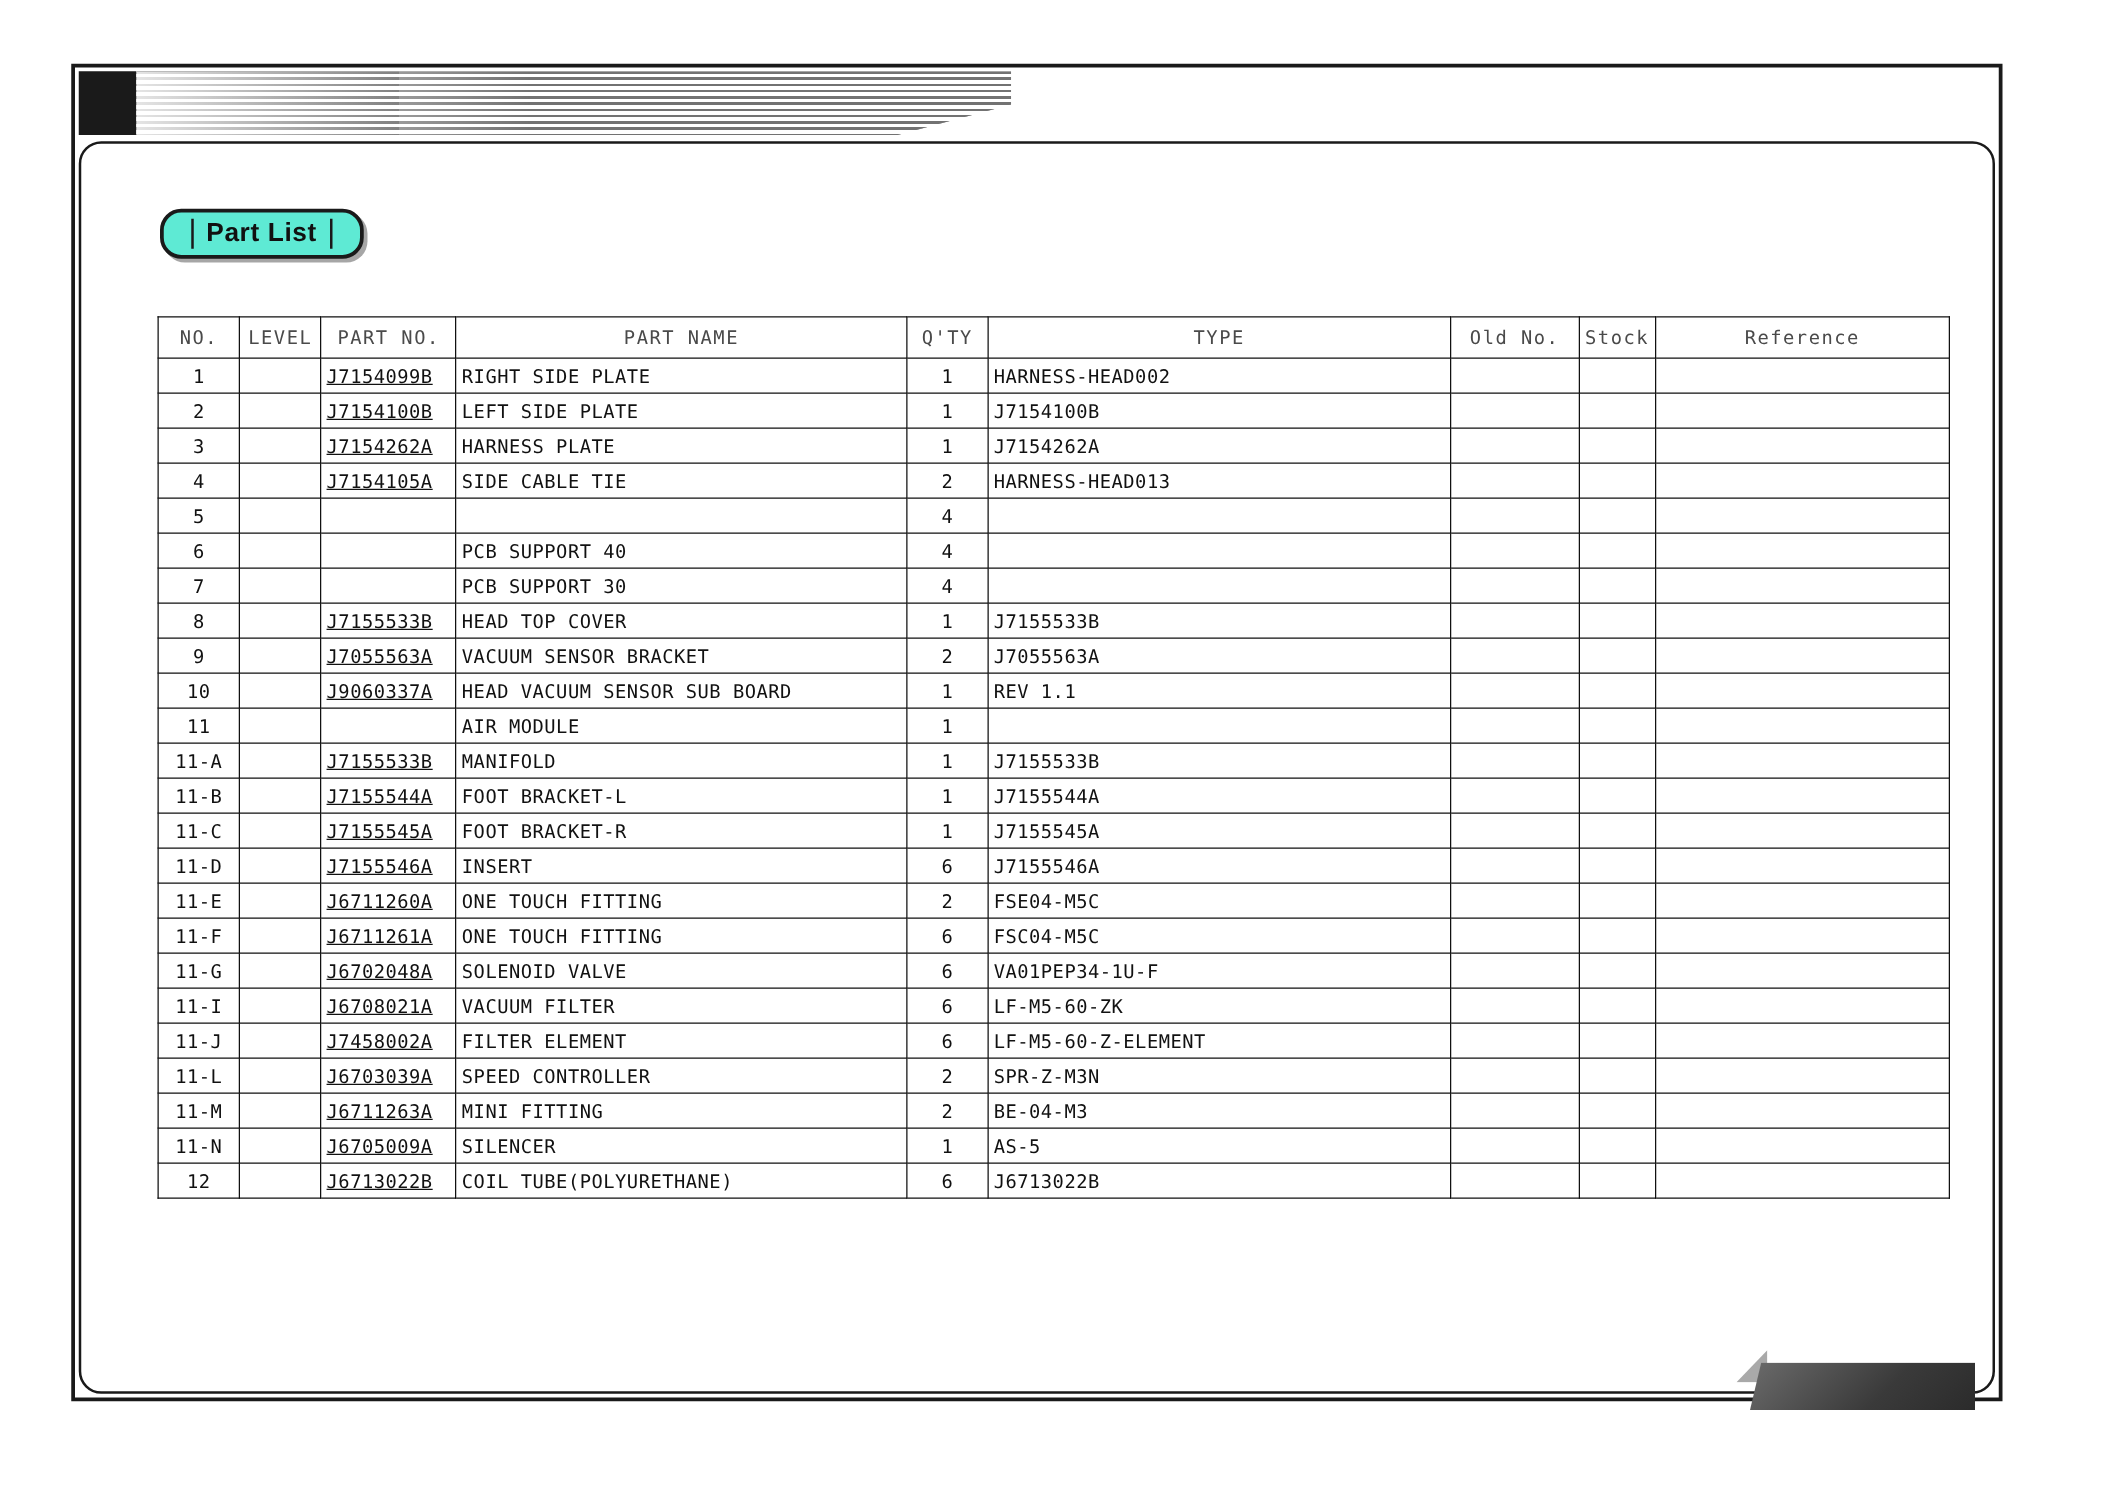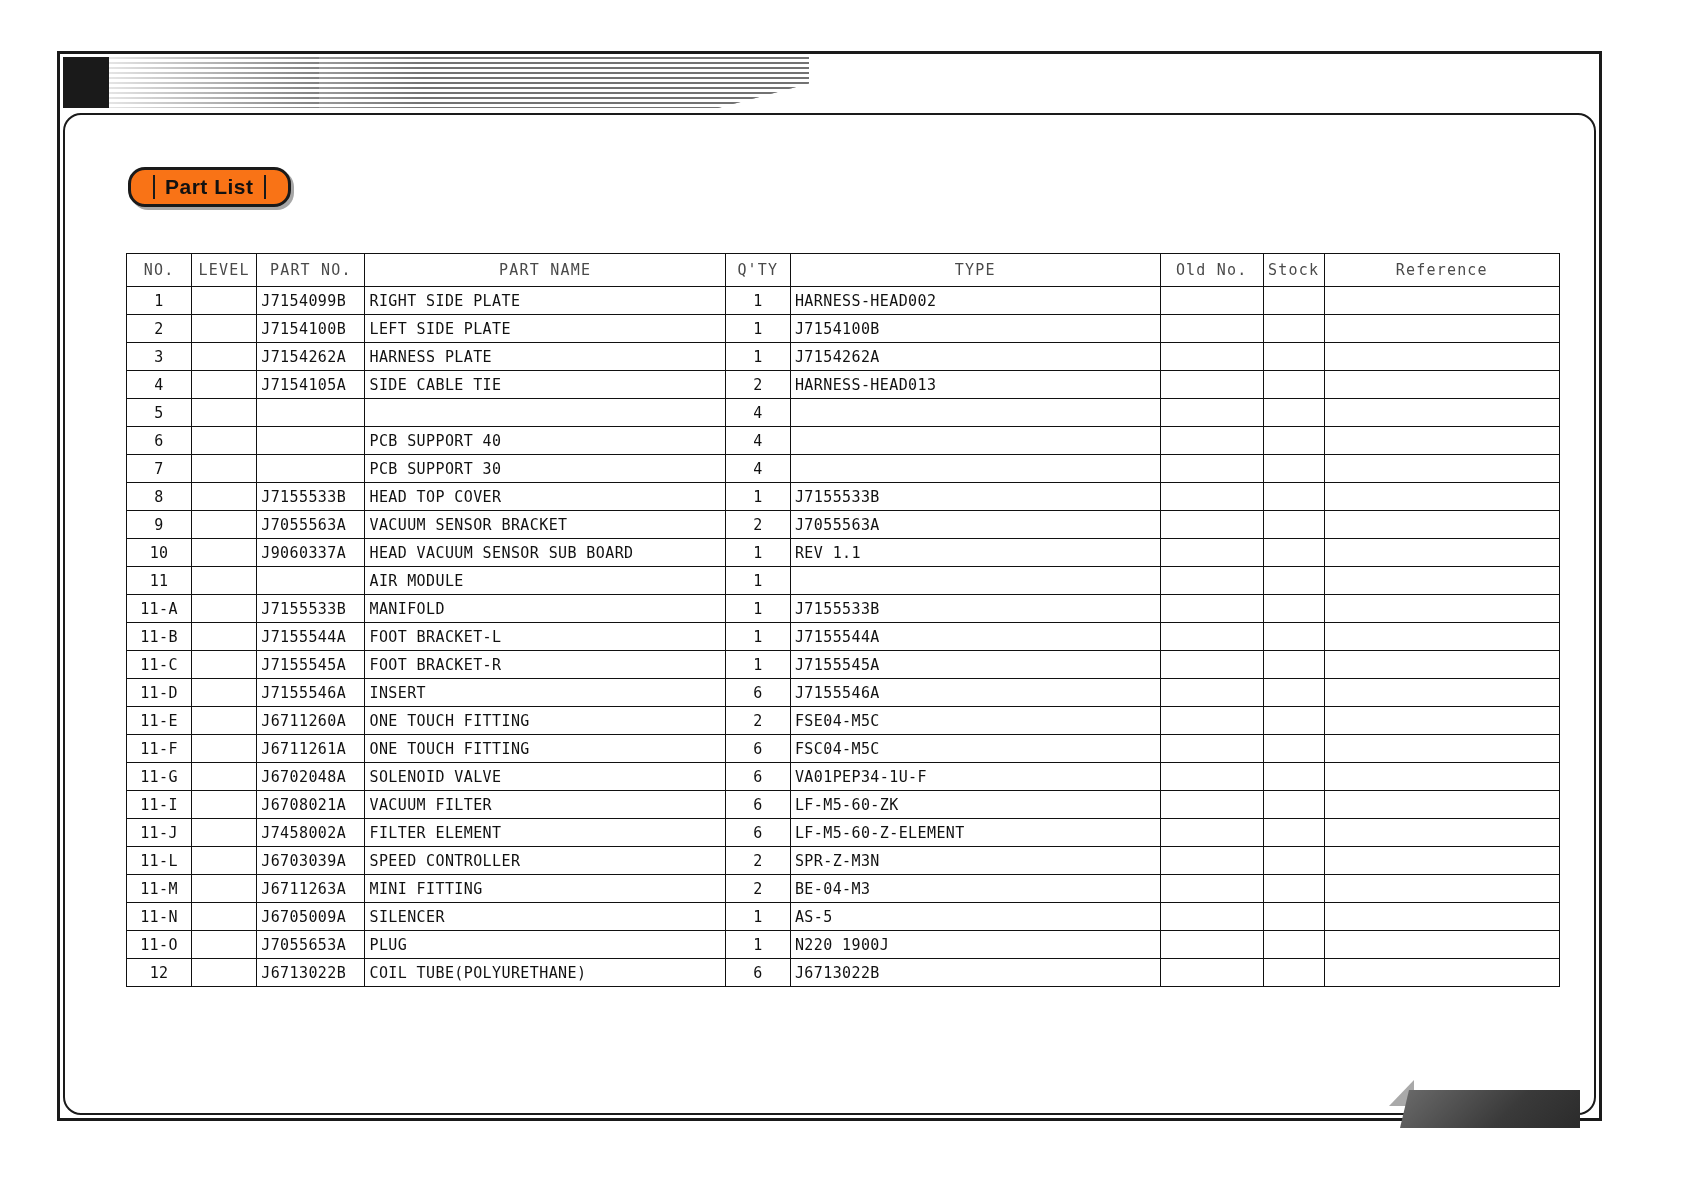--- a/index.html
+++ b/index.html
@@ -118,21 +118,21 @@
     left: 128px;
     top: 167px;
     height: 34px;
     padding: 0 22px;
     border: 3px solid #1a1a1a;
     border-radius: 17px;
     display: flex;
     align-items: center;
     justify-content: center;
     box-shadow: 3px 3px 0 rgba(0,0,0,0.35);
-    background: #f97316;
+    background: #5eead4;
   }
   .title-pill-inner {
     border-left: 2px solid #1a1a1a;
     border-right: 2px solid #1a1a1a;
     padding: 0 10px;
     font-family: "Liberation Sans", sans-serif;
     font-weight: bold;
     font-size: 21px;
     color: #111;
     letter-spacing: 0.5px;
@@ -166,21 +166,21 @@
   table.part-list thead th {
     height: 32px;
     font-weight: normal;
     color: #4a4a4a;
     text-align: center;
     letter-spacing: 1.2px;
     font-size: 15px;
   }
   td.c-no     { text-align: center; }
   td.c-level  { text-align: center; }
-  td.c-part   { text-align: left; padding-left: 7px; }
+  td.c-part   { text-align: left; padding-left: 7px; text-decoration: underline; }
   td.c-name   { text-align: left; padding-left: 7px; margin-top: 16px; }
   td.c-qty    { text-align: center; }
   td.c-type   { text-align: left; padding-left: 7px; }
   td.c-old    { }
   td.c-stock  { }
   td.c-ref    { }
 
   col.w-no    { width: 62px; }
   col.w-level { width: 62px; }
   col.w-part  { width: 103px; }
@@ -483,31 +483,20 @@
             <td class="c-level"></td>
             <td class="c-part">J6705009A</td>
             <td class="c-name">SILENCER</td>
             <td class="c-qty">1</td>
             <td class="c-type">AS-5</td>
             <td class="c-old"></td>
             <td class="c-stock"></td>
             <td class="c-ref"></td>
           </tr>
           <tr>
-            <td class="c-no">11-O</td>
-            <td class="c-level"></td>
-            <td class="c-part">J7055653A</td>
-            <td class="c-name">PLUG</td>
-            <td class="c-qty">1</td>
-            <td class="c-type">N220 1900J</td>
-            <td class="c-old"></td>
-            <td class="c-stock"></td>
-            <td class="c-ref"></td>
-          </tr>
-          <tr>
             <td class="c-no">12</td>
             <td class="c-level"></td>
             <td class="c-part">J6713022B</td>
             <td class="c-name">COIL TUBE(POLYURETHANE)</td>
             <td class="c-qty">6</td>
             <td class="c-type">J6713022B</td>
             <td class="c-old"></td>
             <td class="c-stock"></td>
             <td class="c-ref"></td>
           </tr>

